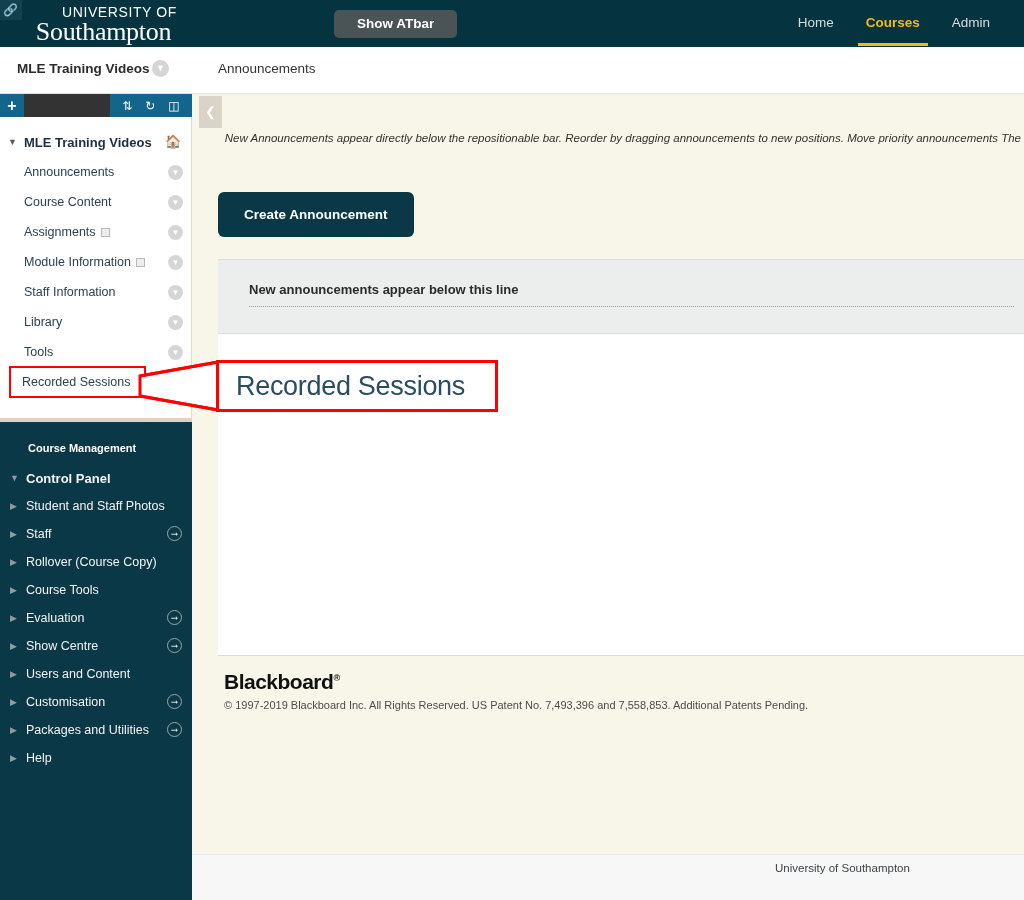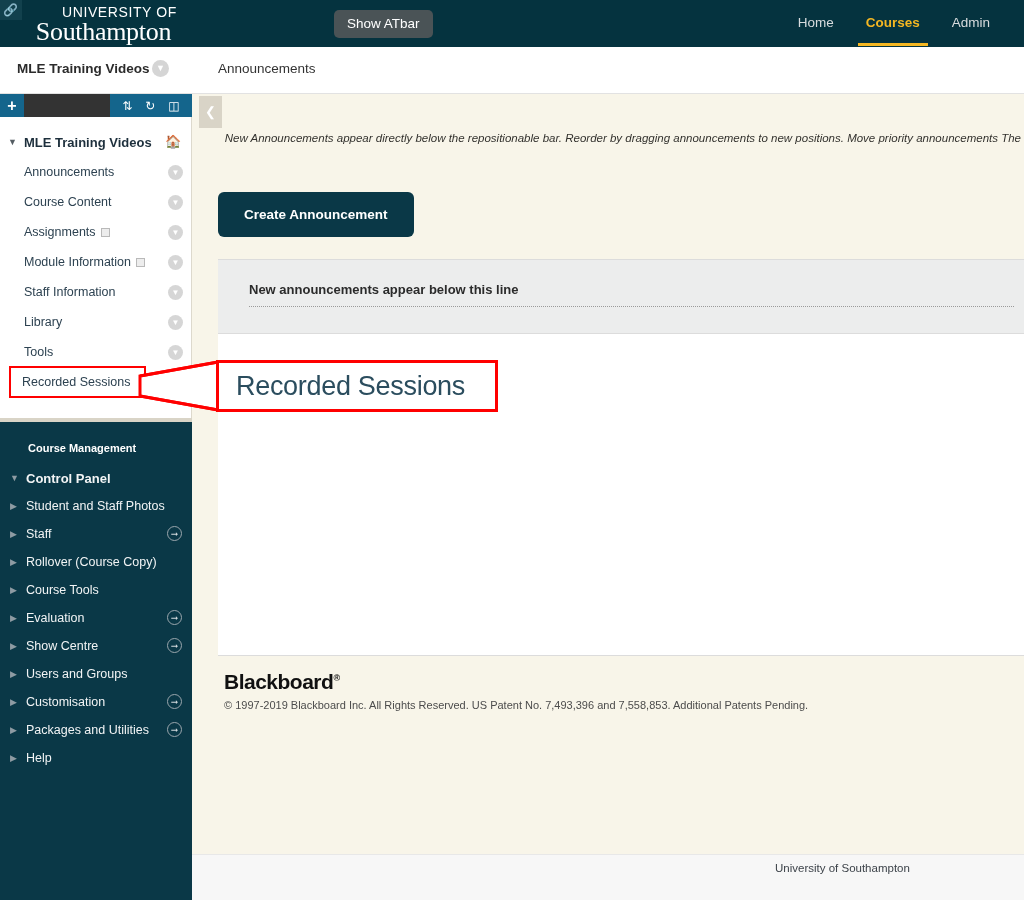--- a/index.html
+++ b/index.html
@@ -44,22 +44,22 @@
     font-family: "Liberation Serif", serif;
     font-size: 26px;
     display: block;
     letter-spacing: -0.3px;
   }
   .atbar {
     position: absolute; left: 334px; top: 10px;
     background: #4a5356;
     color: #fff;
     font-size: 13.5px;
-    font-weight: normal;
-    padding: 6px 13px 7px;
+    font-weight: bold;
+    padding: 6px 23px 7px;
     border-radius: 5px;
   }
   .topnav {
     position: absolute; right: 18px; top: 0;
     height: 31px;
     display: flex; align-items: flex-start;
   }
   .topnav a {
     display: block;
     color: #d8dcde;
@@ -450,21 +450,21 @@
       <span class="label">Evaluation</span>
       <span class="arrow">➞</span>
     </div>
     <div class="cm-row">
       <span class="tri">▶</span>
       <span class="label">Show Centre</span>
       <span class="arrow">➞</span>
     </div>
     <div class="cm-row">
       <span class="tri">▶</span>
-      <span class="label">Users and Groups</span>
+      <span class="label">Users and Content</span>
     </div>
     <div class="cm-row">
       <span class="tri">▶</span>
       <span class="label">Customisation</span>
       <span class="arrow">➞</span>
     </div>
     <div class="cm-row">
       <span class="tri">▶</span>
       <span class="label">Packages and Utilities</span>
       <span class="arrow">➞</span>

